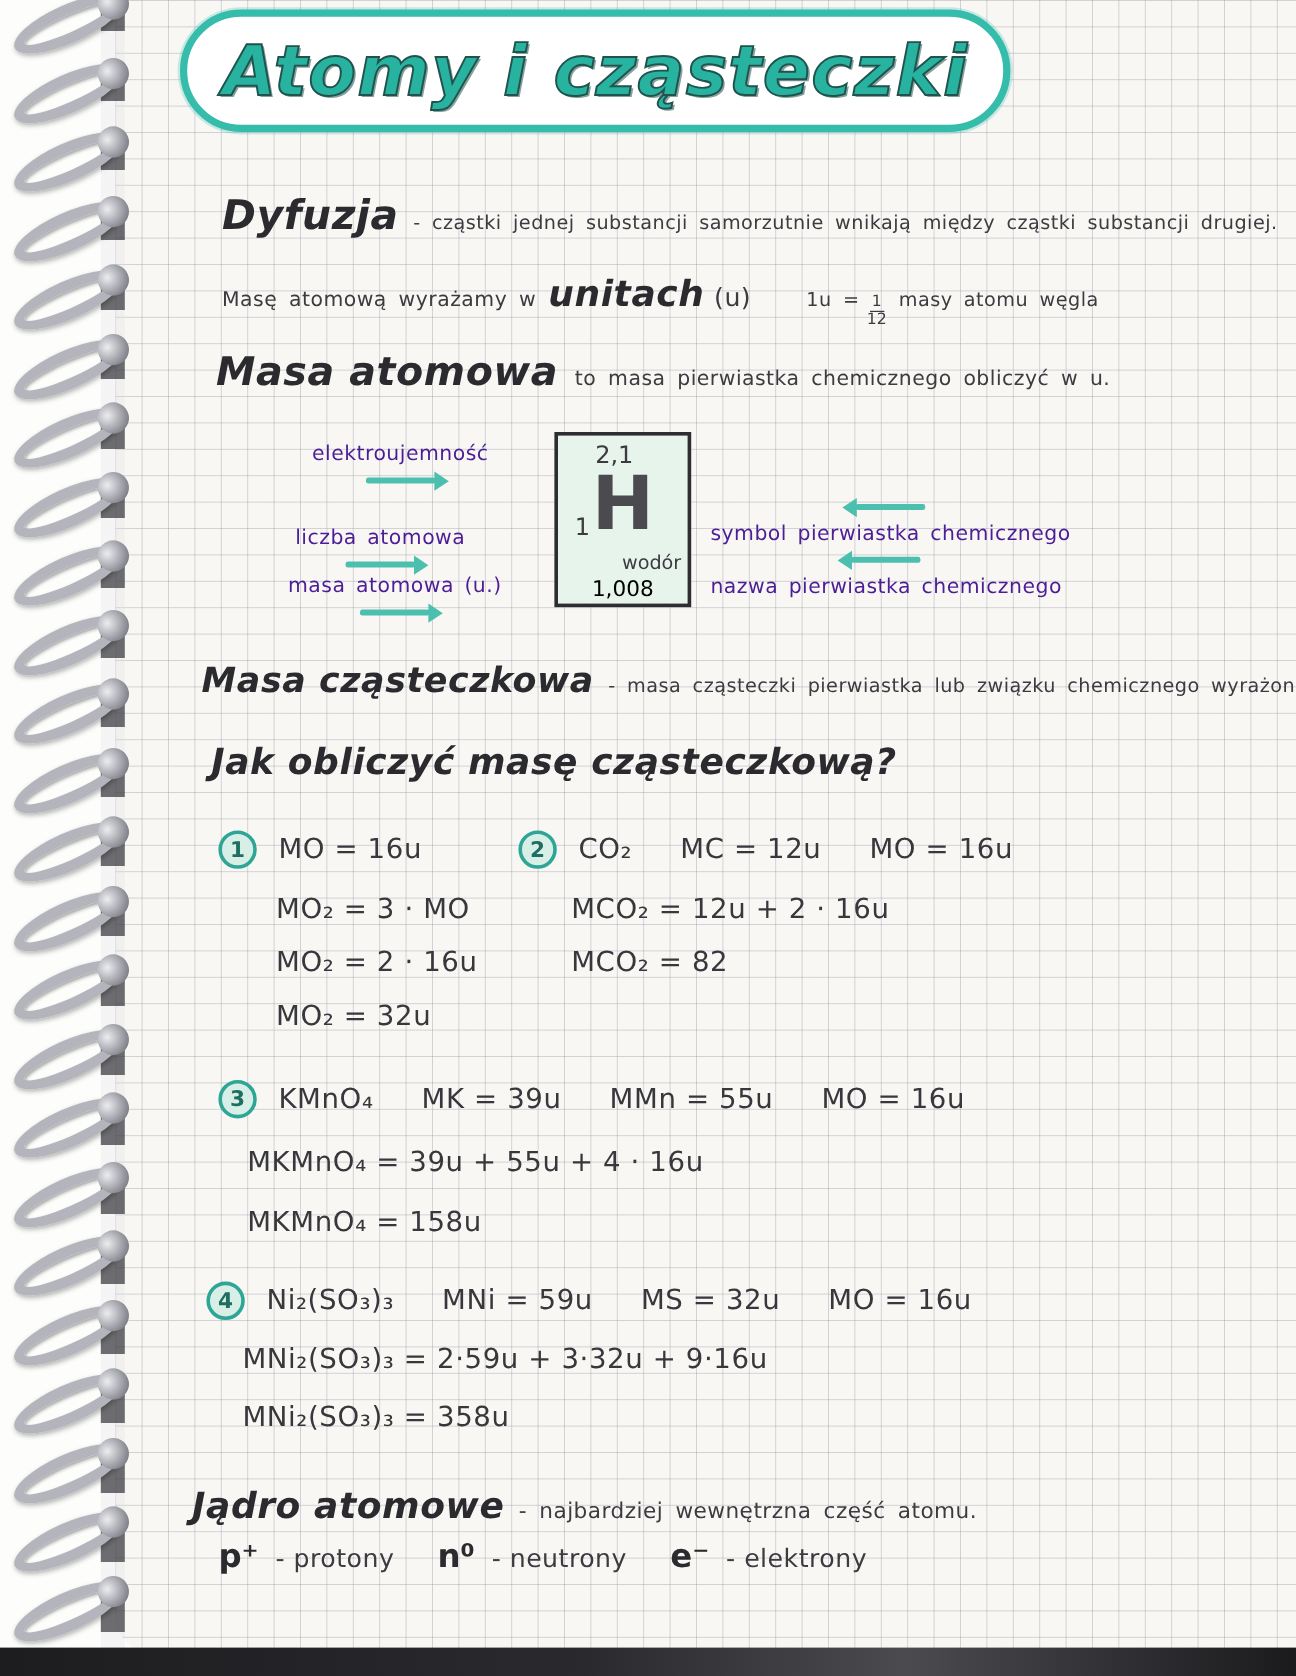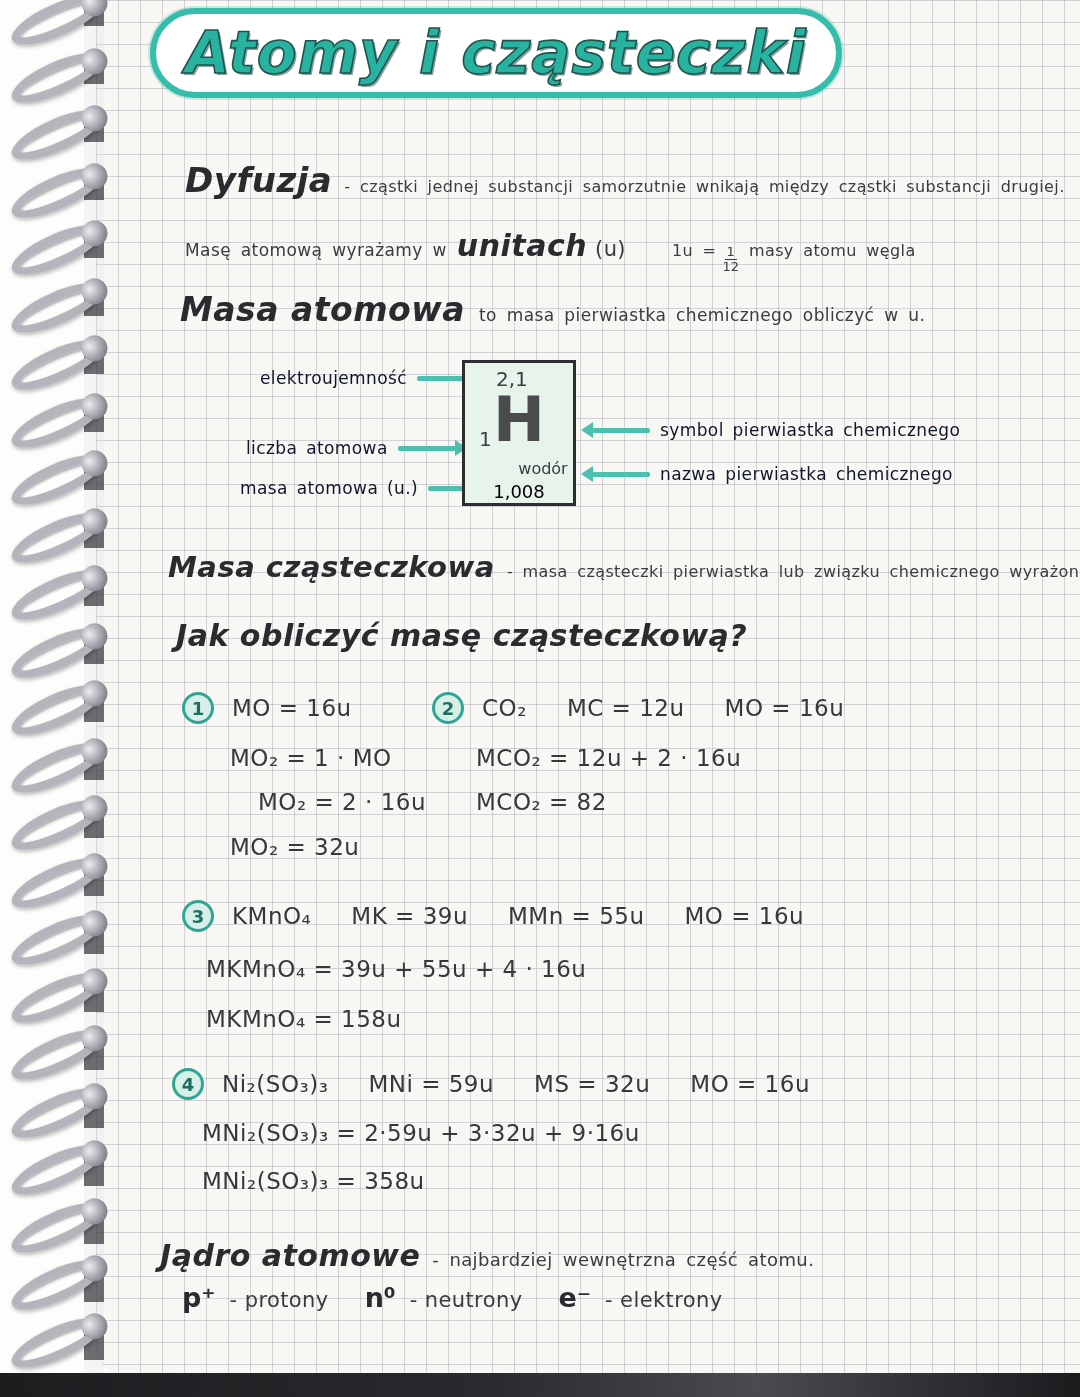--- a/index.html
+++ b/index.html
@@ -44,21 +44,21 @@
   }
 
   
   .desk {
     position:absolute; left:0; bottom:0; width:100%; height:24px;
     background:linear-gradient(90deg, #1d1d20 0%, #2a2a2e 45%, #4a4a4f 70%, #1b1b1e 100%);
   }
 
   
   .title-wrap {
-    position:absolute; left:150px; top:8px; width:692px; height:90px;
+    position:absolute; left:150px; top:8px; width:692px; height:102px;
     background:#ffffff; border:6px solid #35bcaa; border-radius:56px;
     display:flex; align-items:center; justify-content:center;
     box-shadow:0 0 0 2px rgba(53,188,170,0.25);
   }
   .title-text {
     font-size:58px; font-weight:bold; font-style:italic;
     color:#27b3a0; letter-spacing:1px; white-space:nowrap;
     -webkit-text-stroke:1.6px #20534e;
     text-shadow:2px 2px 0 rgba(32,83,78,0.55);
   }
@@ -69,21 +69,21 @@
   }
   .hand { font-size:16px; color:#3b3b40; letter-spacing:0.4px; word-spacing:4px; }
 
   .frac { display:inline-flex; flex-direction:column; align-items:center;
           vertical-align:-6px; line-height:1.05; font-size:13px; color:#3b3b40; }
   .frac .num { border-bottom:1.6px solid #3b3b40; padding:0 2px; }
 
   
   .diagram { position:absolute; left:180px; top:356px; width:840px; height:160px; }
   .dlabel { position:absolute; display:flex; align-items:center; gap:10px;
-            font-size:17px; color:#0f172a; letter-spacing:0.4px; word-spacing:3px; white-space:nowrap; }
+            font-size:17px; color:#4c1d95; letter-spacing:0.4px; word-spacing:3px; white-space:nowrap;flex-direction:column; }
   .arrow { position:relative; width:58px; height:5px; background:#4cbfae; border-radius:2px; flex:0 0 auto; }
   .arrow.right::after {
     content:''; position:absolute; right:-11px; top:-5.5px;
     border-left:12px solid #4cbfae; border-top:8px solid transparent; border-bottom:8px solid transparent;
   }
   .arrow.left::before {
     content:''; position:absolute; left:-11px; top:-5.5px;
     border-right:12px solid #4cbfae; border-top:8px solid transparent; border-bottom:8px solid transparent;
   }
   .element-card {
@@ -213,22 +213,22 @@
 
   <div class="line" style="left:176px; top:618px;">
     <span class="marker" style="font-size:30px;">Jak obliczyć masę cząsteczkową?</span>
   </div>
 
   <div class="ex" style="left:182px; top:692px;">
     <div class="ex-head">
       <span class="badge">1</span>
       <span class="formula">MO = 16u</span>
     </div>
-    <div class="calc" style="margin:21px 0 0 48px;">MO₂ = 1 · MO</div>
-    <div class="calc" style="margin:18px 0 2px 48px;padding-left:28px;">MO₂ = 2 · 16u</div>
+    <div class="calc" style="margin:21px 0 0 48px;">MO₂ = 3 · MO</div>
+    <div class="calc" style="margin:18px 0 2px 48px;">MO₂ = 2 · 16u</div>
     <div class="calc" style="margin:19px 0 0 48px;">MO₂ = 32u</div>
   </div>
 
   <div class="ex" style="left:432px; top:692px;">
     <div class="ex-head">
       <span class="badge">2</span>
       <span class="formula">CO₂</span>
       <span class="given">MC = 12u</span>
       <span class="given">MO = 16u</span>
     </div>

